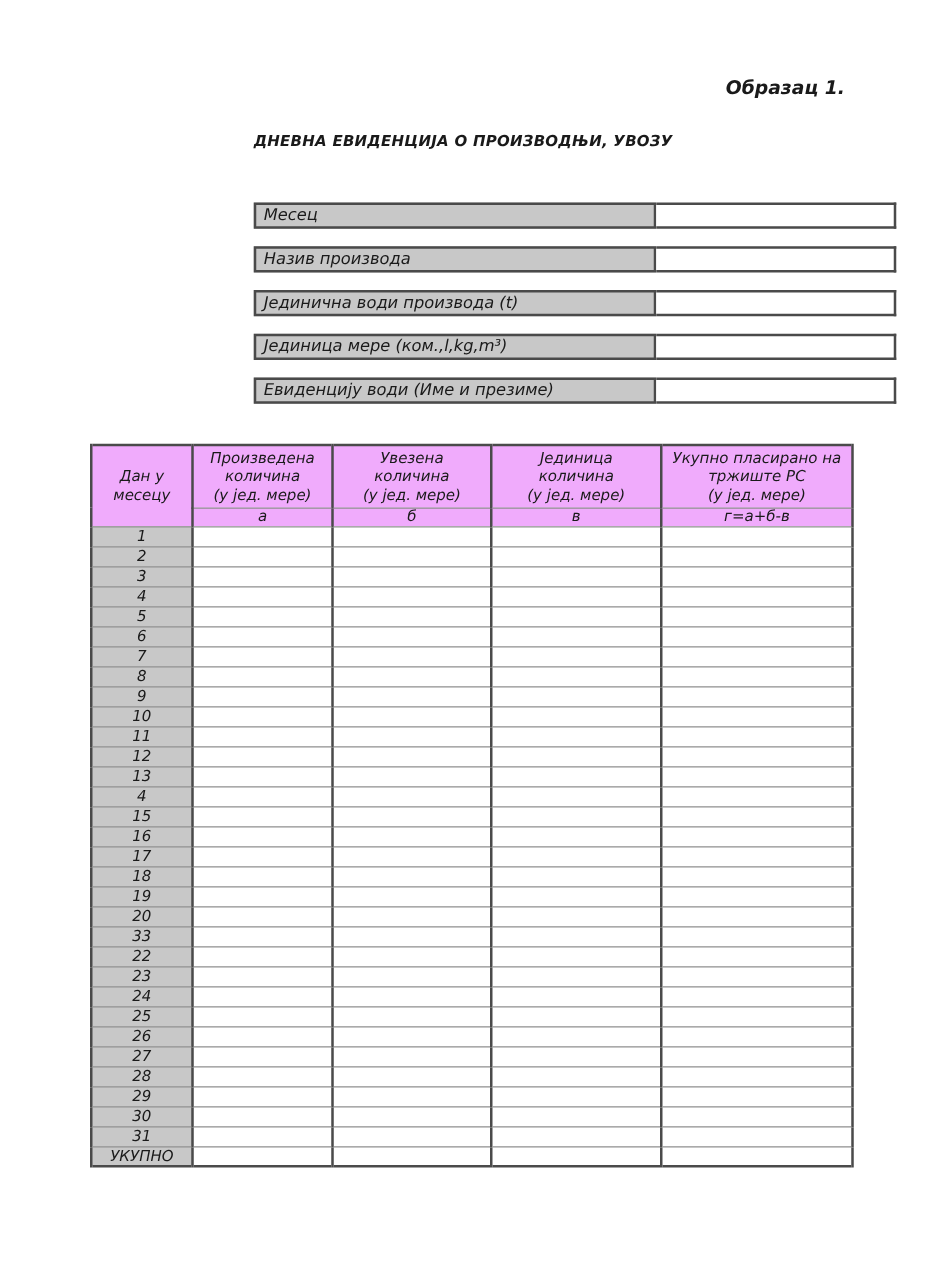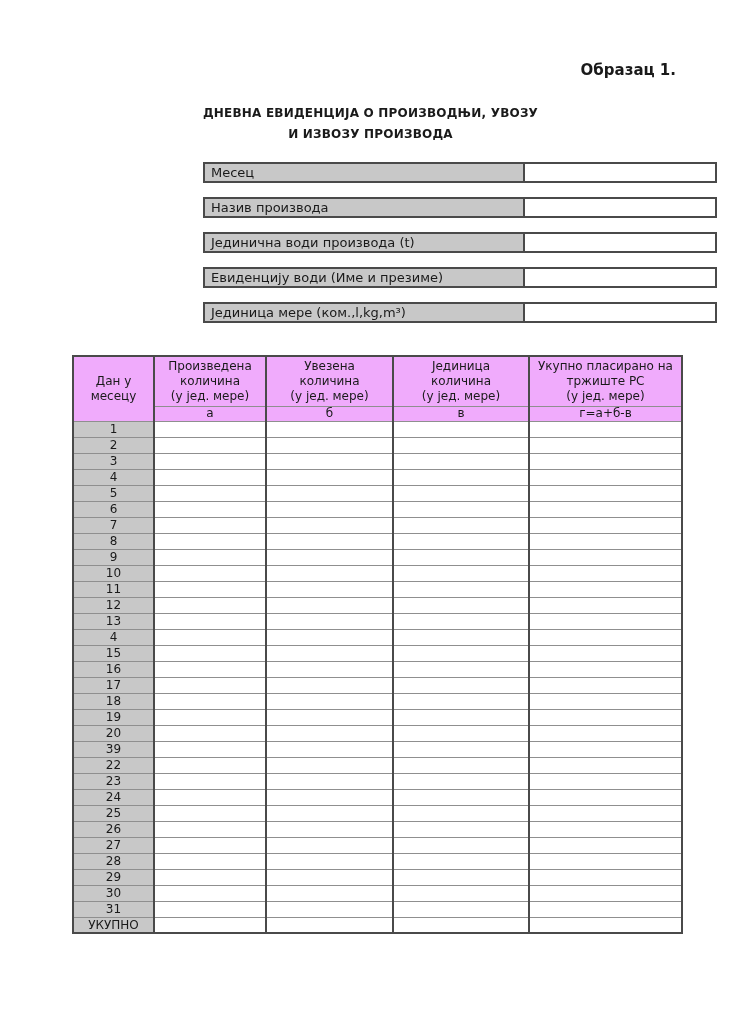--- a/index.html
+++ b/index.html
@@ -1,18 +1,18 @@
 <!DOCTYPE html>
 <html><head>
 <meta charset="utf-8">
 <style>
   * { margin:0; padding:0; box-sizing:border-box; }
   html,body { background:#fff; }
   body { font-family:"DejaVu Sans","Liberation Sans",sans-serif; color:#1a1a1a; }
-  .page { position:relative; width:741px; height:1024px; background:#ffffff; overflow:hidden; }
+  .page { position:relative; width:741px; height:1024px; background:#ffffff; overflow:hidden;font-style:italic; }
 
   .form-number { position:absolute; top:61px; right:65px; font-size:15px; font-weight:bold; }
 
   .title { position:absolute; top:103px; left:0; width:100%; text-align:center;
            font-size:12px; font-weight:bold; line-height:21px; letter-spacing:0.2px; }
 
   .fields { position:absolute; left:171px; top:162px; }
   .field { display:flex; margin-bottom:14px; height:21px;padding-left:32px; }
   .field-label { width:322px; height:21px; background:#c8c8c8; border:2px solid #4a4a4a;
                  font-size:13px; line-height:16px; padding:1px 0 0 6px; white-space:nowrap; }
@@ -40,42 +40,41 @@
 </style>
 </head>
 <body>
 
 <div class="page">
 
   <div class="form-number">Образац 1.</div>
 
   <div class="title">
     <div>ДНЕВНА ЕВИДЕНЦИЈА О ПРОИЗВОДЊИ, УВОЗУ</div>
-    <div>И ИЗВОЗУ ПРОИЗВОДА</div>
   </div>
 
   <div class="fields">
     <div class="field">
       <div class="field-label">Месец</div>
       <div class="field-value"></div>
     </div>
     <div class="field">
       <div class="field-label">Назив производа</div>
       <div class="field-value"></div>
     </div>
     <div class="field">
       <div class="field-label">Јединична води производа (t)</div>
       <div class="field-value"></div>
     </div>
     <div class="field">
+      <div class="field-label">Јединица мере (ком.,l,kg,m³)</div>
+      <div class="field-value"></div>
+    </div>
+    <div class="field">
       <div class="field-label">Евиденцију води (Име и презиме)</div>
-      <div class="field-value"></div>
-    </div>
-    <div class="field">
-      <div class="field-label">Јединица мере (ком.,l,kg,m³)</div>
       <div class="field-value"></div>
     </div>
   </div>
 
   <table class="records">
     <colgroup>
       <col class="col-day">
         <col class="col-prod">
         <col class="col-imp">
         <col class="col-exp">
@@ -250,21 +249,21 @@
           <td></td>
         </tr>
         <tr>
           <th>20</th>
           <td></td>
           <td></td>
           <td></td>
           <td></td>
         </tr>
         <tr>
-          <th>39</th>
+          <th>33</th>
           <td></td>
           <td></td>
           <td></td>
           <td></td>
         </tr>
         <tr>
           <th>22</th>
           <td></td>
           <td></td>
           <td></td>

